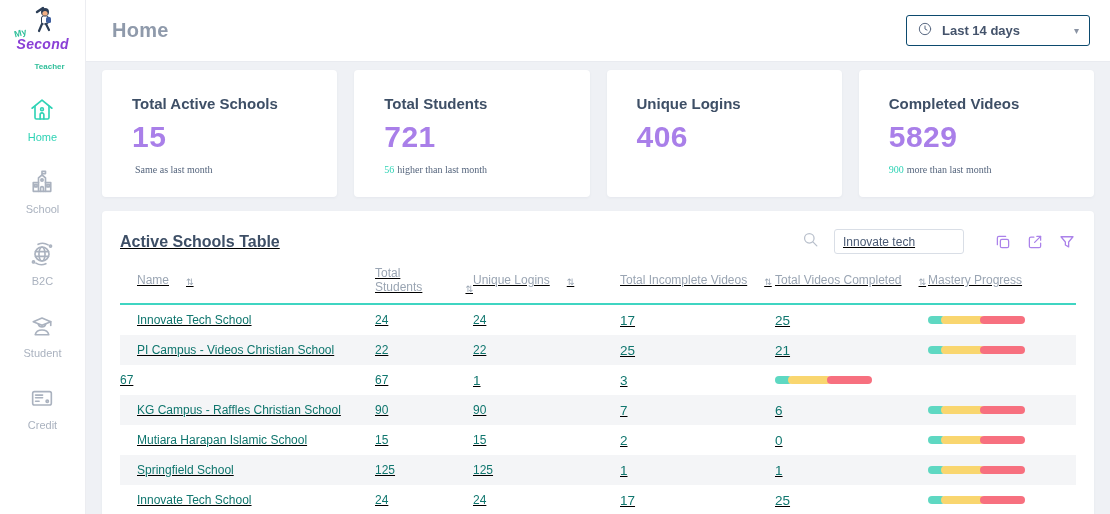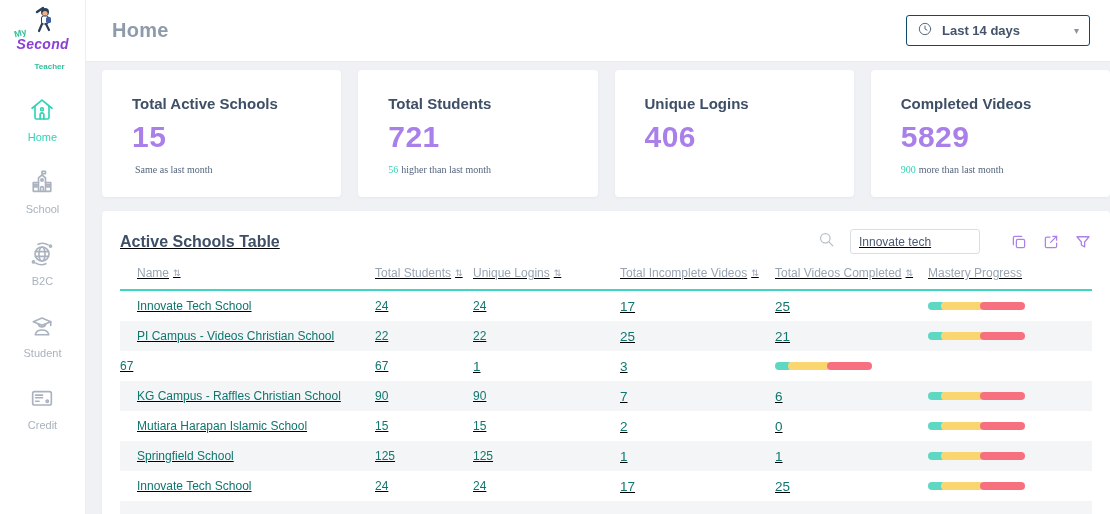--- a/index.html
+++ b/index.html
@@ -21,21 +21,21 @@
 
   
   .main { flex:1; display:flex; flex-direction:column; min-width:0; }
   .topbar { height:62px; background:#fff; border-bottom:1px solid #e9ebf0; display:flex; align-items:center; justify-content:space-between; padding:0 20px 0 26px; flex-shrink:0; }
   .page-title { font-size:20px; font-weight:600; color:#8f9aab; letter-spacing:.3px; }
   .date-filter { width:184px; height:31px; border:1px solid #0c4a6e; border-radius:3px; display:flex; align-items:center; gap:9px; padding:0 10px; cursor:pointer; background:#fff; }
   .date-filter svg { stroke:#5c6b84; fill:none; stroke-width:1.5; stroke-linecap:round; }
   .date-filter-label { font-size:13px; font-weight:600; color:#44536b; }
   .caret { margin-left:auto; font-size:10px; color:#8a93a3; }
 
-  .content { flex:1; padding:8px 0 0 16px; overflow:hidden; display:flex; flex-direction:column; }
+  .content { flex:1; padding:8px 16px 0 16px; overflow:hidden; display:flex; flex-direction:column; }
 
   
   .stats { display:flex; gap:17px; flex-shrink:0; }
   .stat-card { flex:1; background:#fff; border-radius:4px; padding:25px 10px 24px 30px; height:127px; box-shadow:0 1px 3px rgba(44,60,98,.05); }
   .stat-title { font-size:15px; font-weight:700; color:#3e4f66; }
   .stat-value { font-size:30px; font-weight:700; color:#a97fe9; margin:8px 0 10px; letter-spacing:.5px; }
   .stat-note { font-size:10px; color:#55657d;font-family:Liberation Serif, serif; }
   .note-num { margin-right:3px; }
 
   
@@ -44,21 +44,21 @@
   .table-title { font-size:16px; font-weight:700; color:#3e4f66; }
   .table-tools { display:flex; align-items:center; gap:14px; }
   .search-icon svg { stroke:#b9c0cc; fill:none; stroke-width:1.6; stroke-linecap:round; }
   .search-input { width:130px; height:25px; border:1px solid #d9dee6; border-radius:3px; padding:0 8px; font-size:12px; color:#4a5a74; outline:none; font-family:inherit; }
   .tool-icon { cursor:pointer; display:flex; }
   .tool-icon svg { stroke:#ab82ea; fill:none; stroke-width:1.7; stroke-linecap:round; stroke-linejoin:round; }
   .tool-icon.first { margin-left:16px; }
 
   .grid-row { display:grid; grid-template-columns:255px 98px 147px 155px 153px 1fr; align-items:center; }
   .thead { color:#9aa5b3; font-size:12px; padding-bottom:9px; border-bottom:2px solid #3fd5c2; }
-  .th { display:flex; align-items:center; gap:4px; cursor:pointer; }
+  .th { display:flex; align-items:flex-end; gap:17px; cursor:pointer; }
   .th.name-col, .cell.name-col { padding-left:17px; }
   .sort-glyph { font-size:9px; color:#9aa5b3; }
   .trow { height:30px; font-size:12px; color:#0f766e; cursor:pointer; }
   .trow.alt { background:#f4f5f7; }
   .cell.big-num { font-size:13.5px; }
   .mastery { width:105px; display:flex; align-items:center; position:relative; }
   .seg { height:8px; border-radius:4px; }
   .seg.teal { background:#5ed8c2; }
   .seg.yellow { background:#f9d66f; margin-left:-4px; }
   .seg.red { background:#f7707f; margin-left:-4px; }

